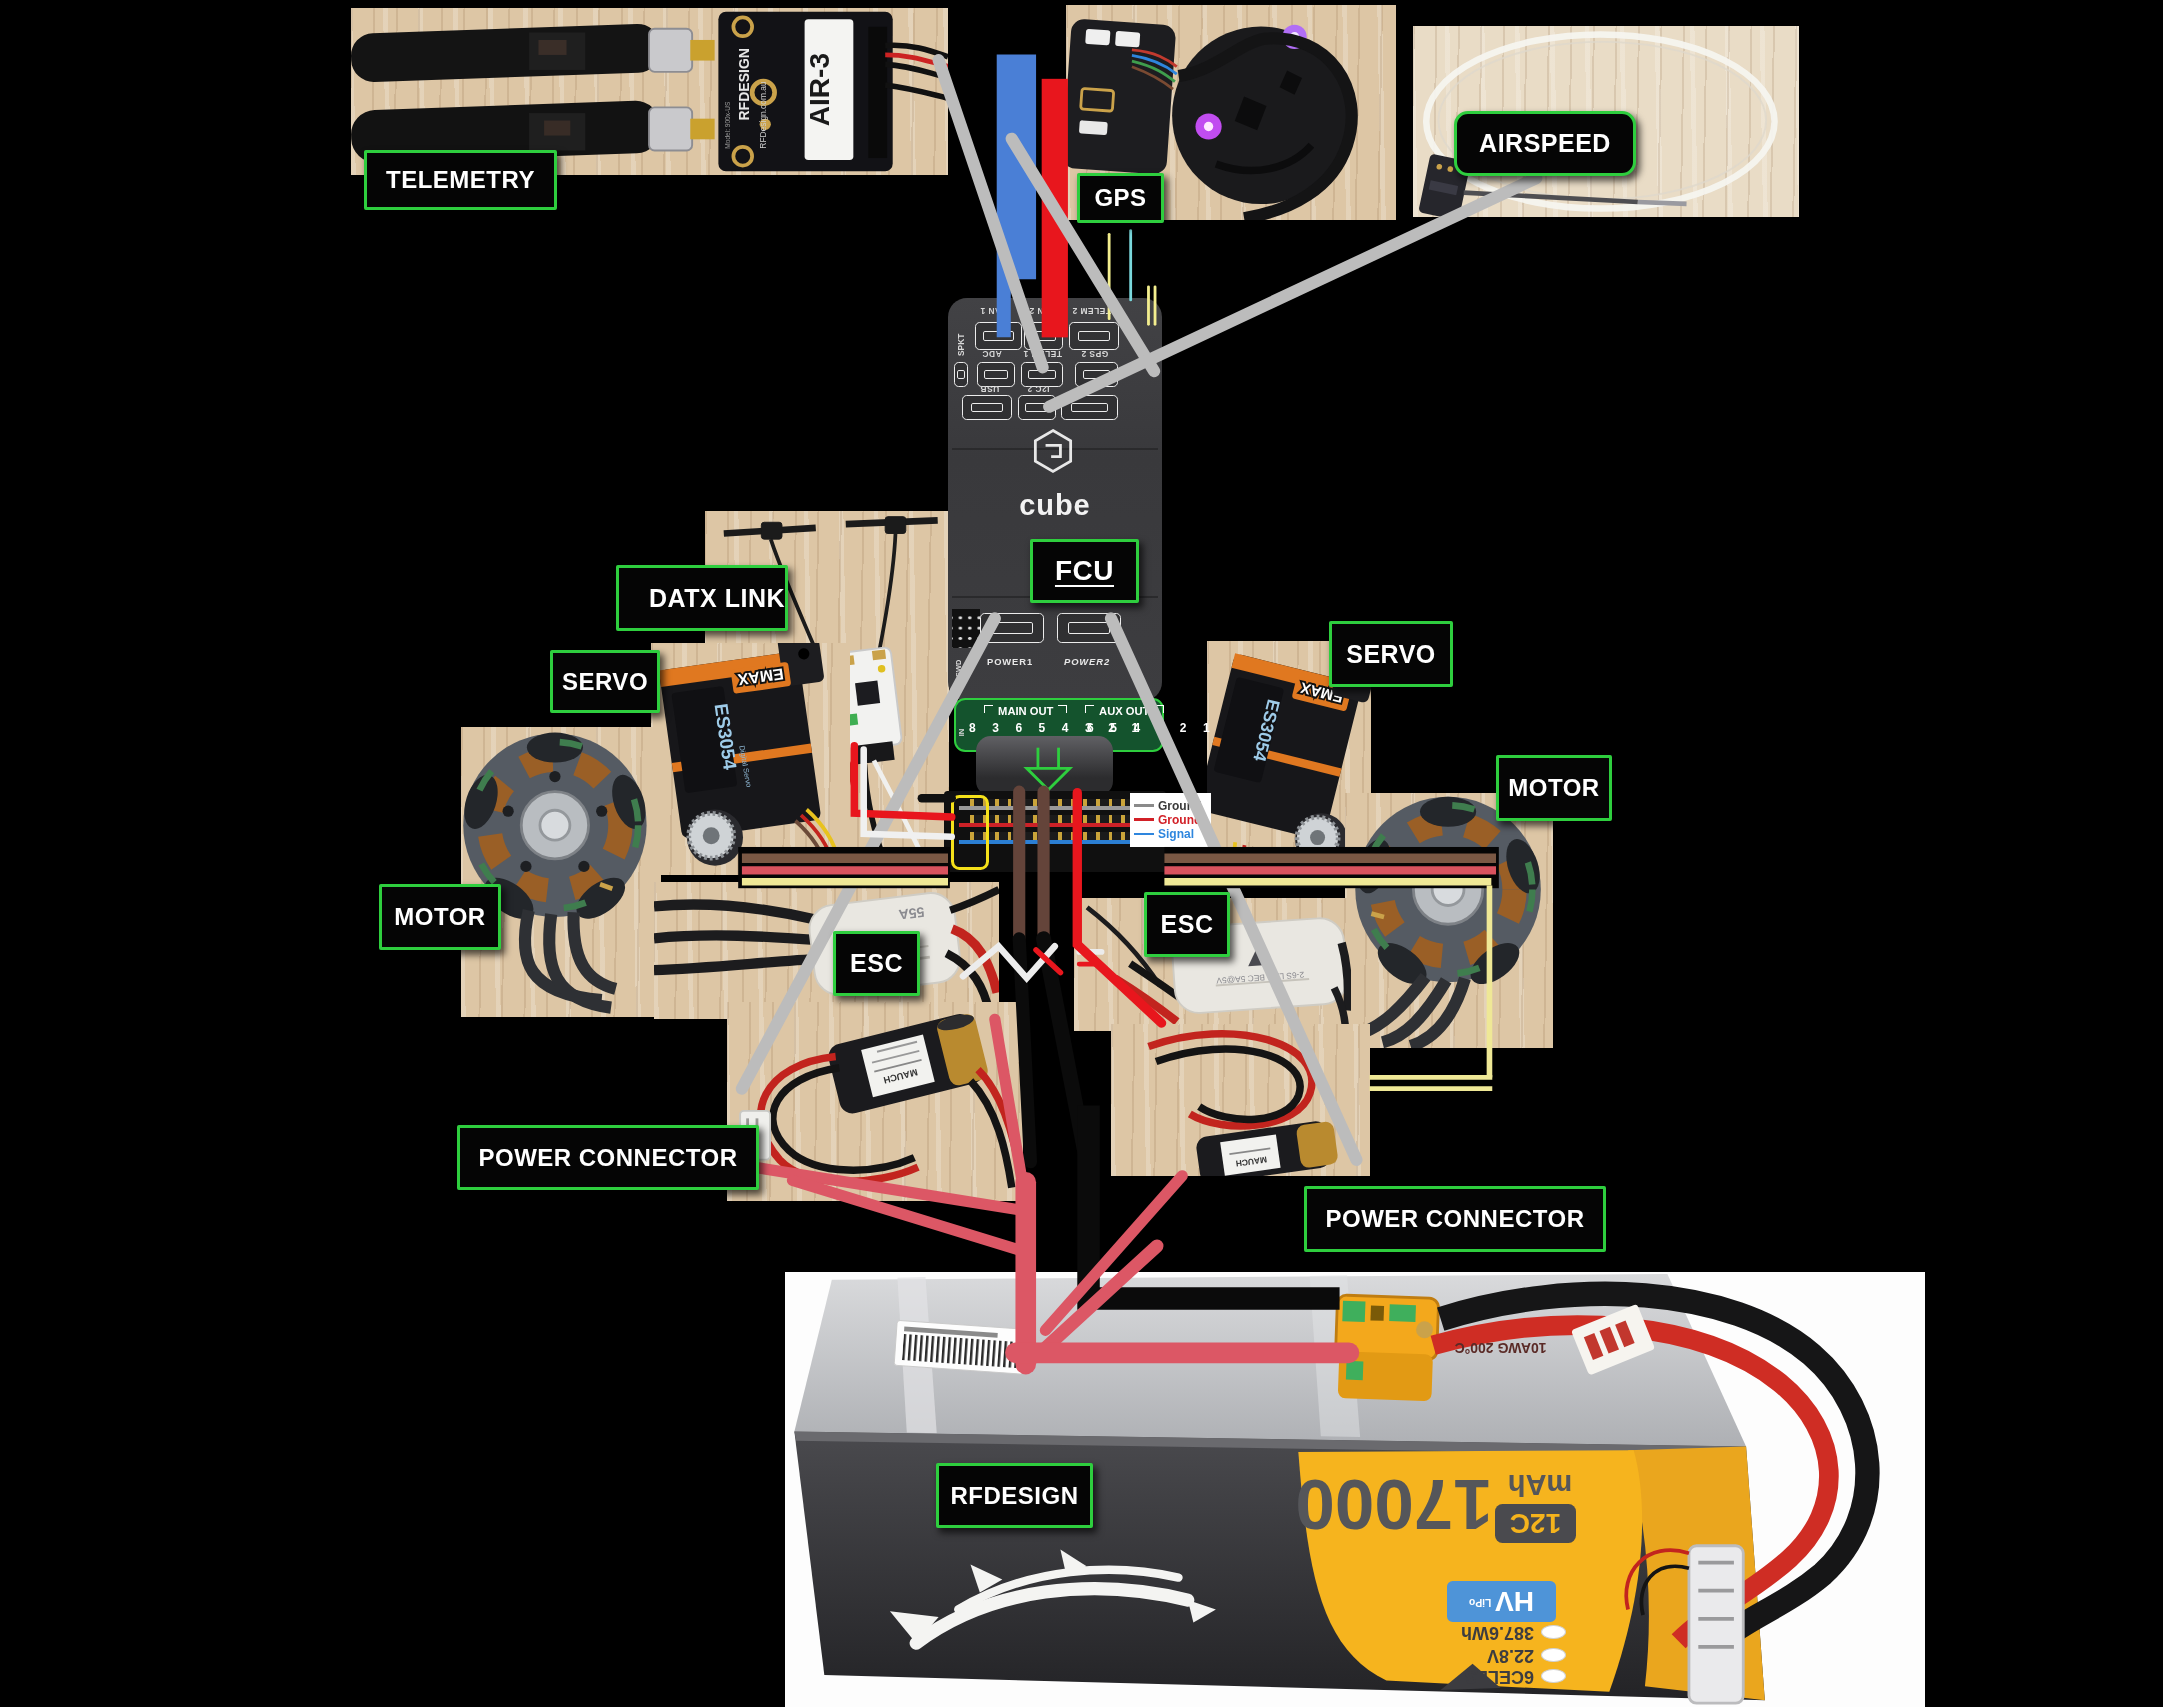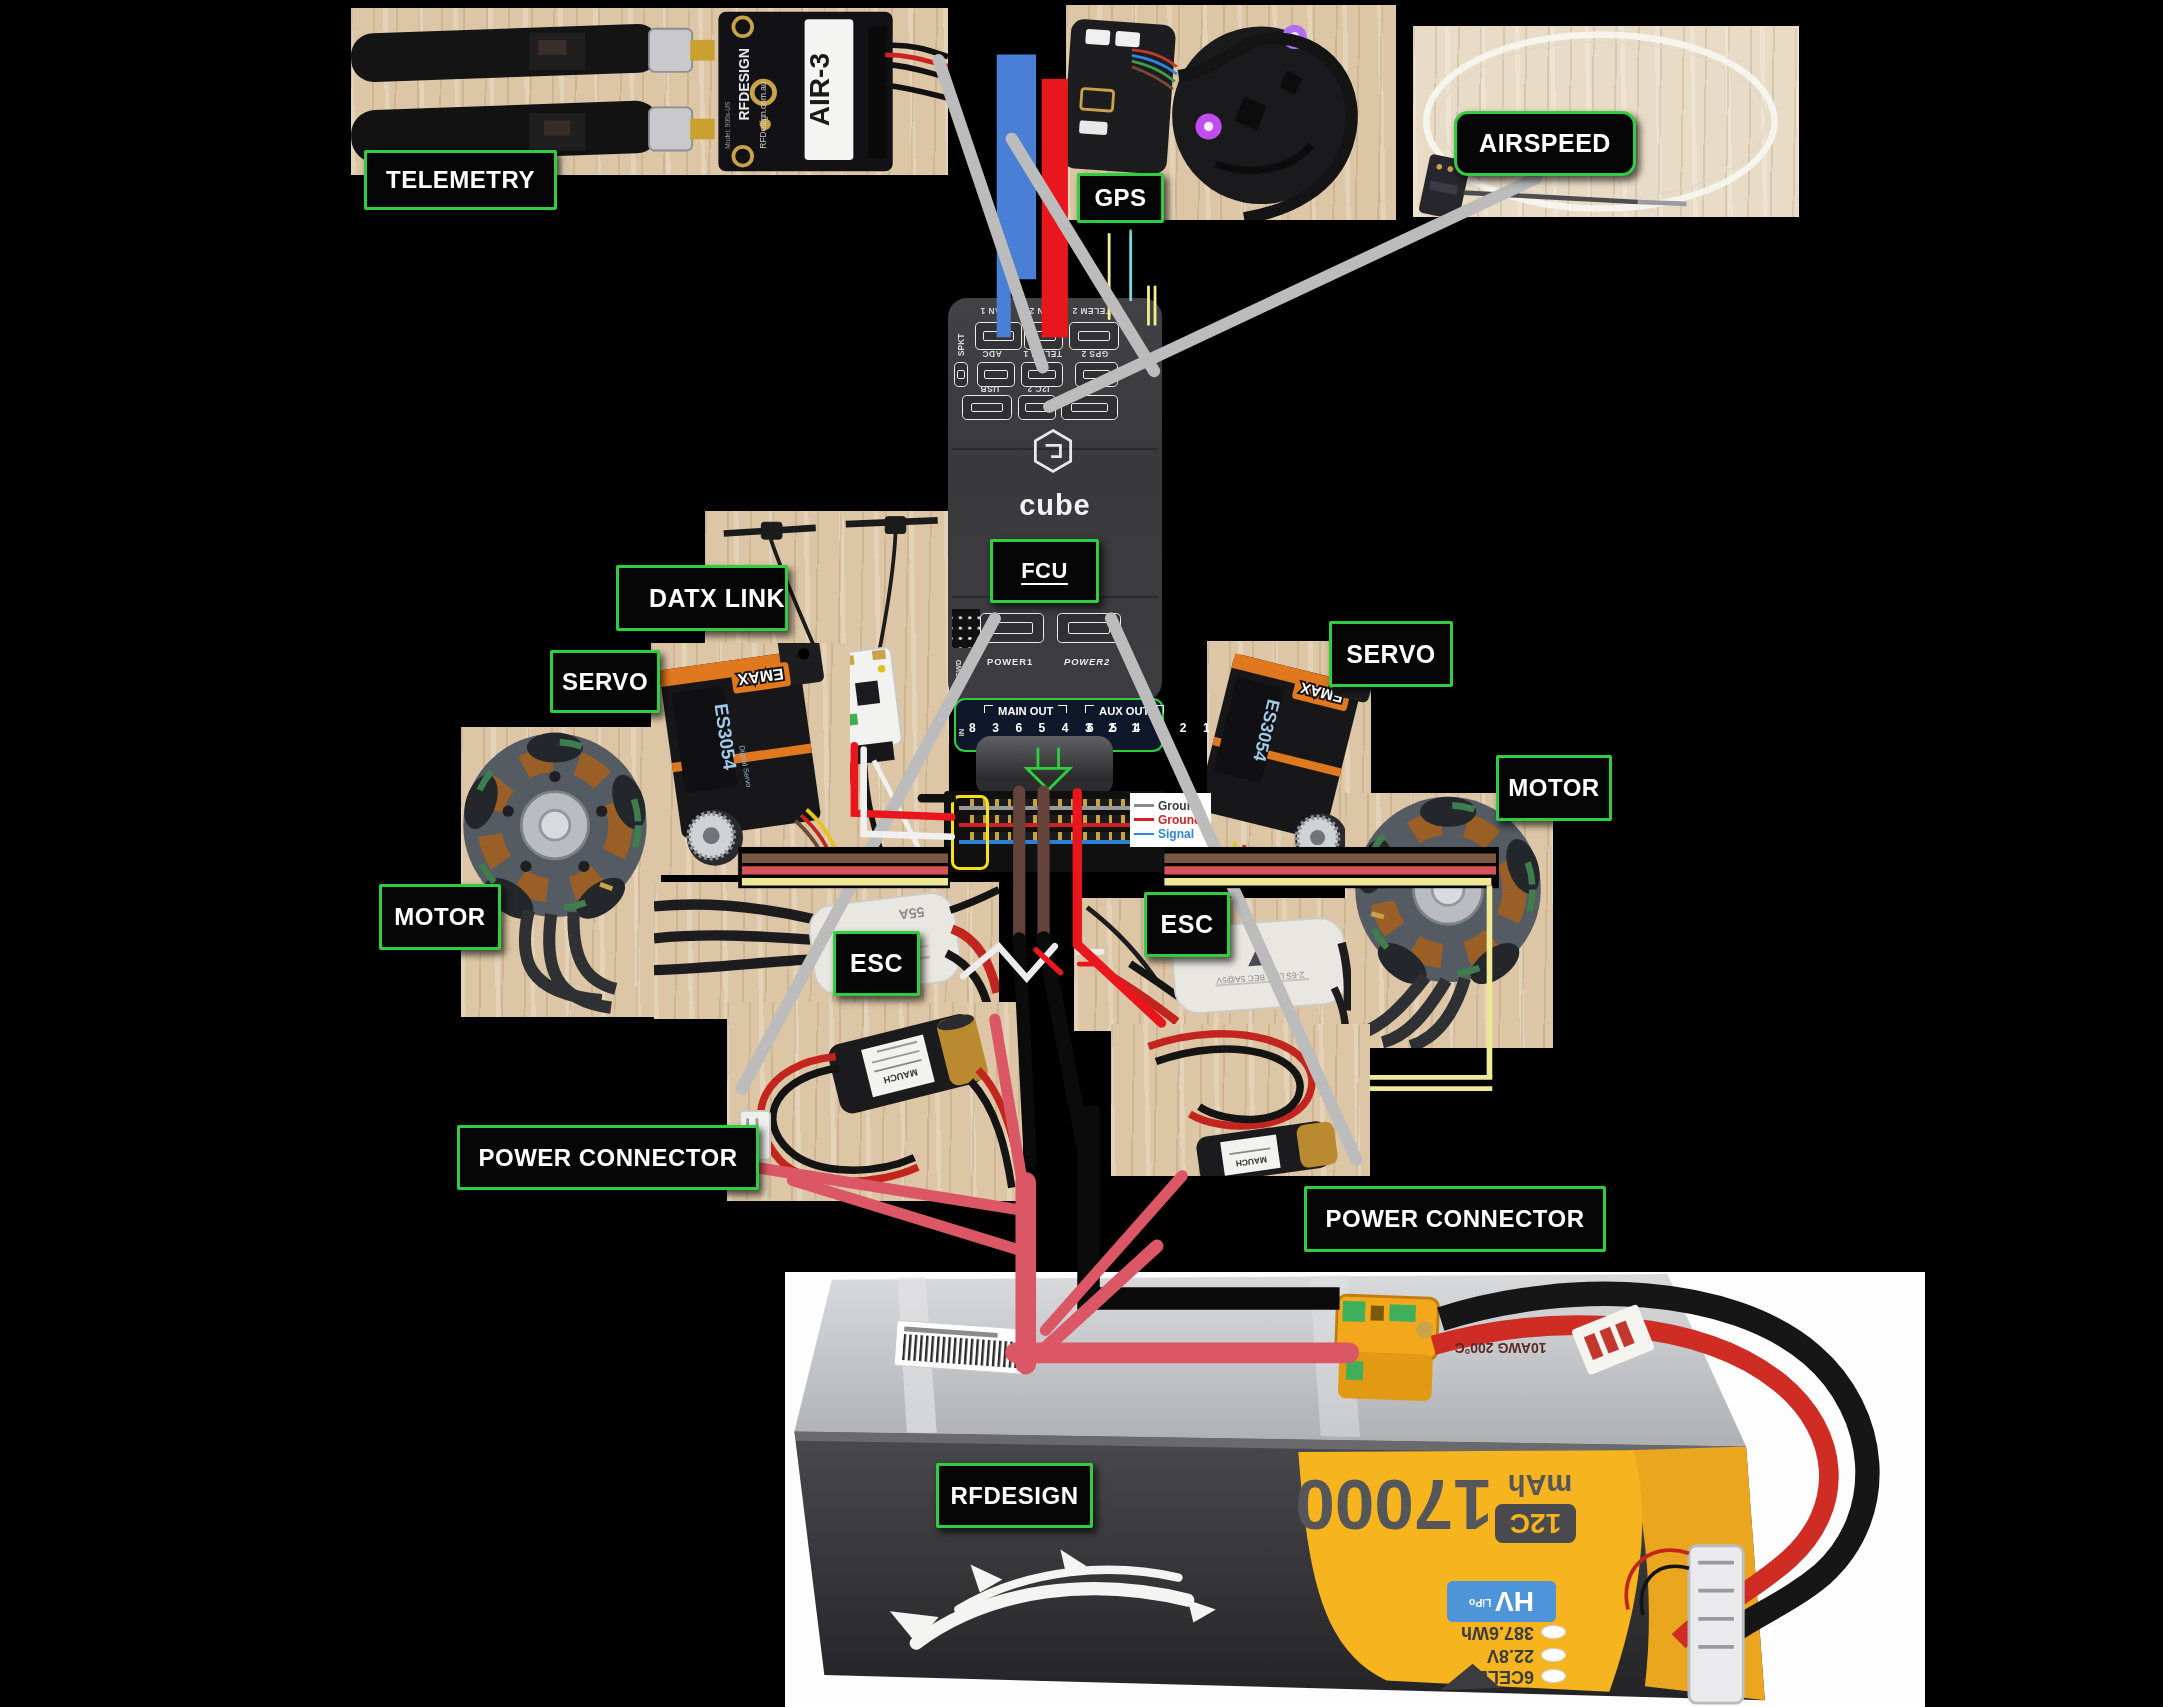--- a/index.html
+++ b/index.html
@@ -11,38 +11,38 @@
       background-image:repeating-linear-gradient(91deg,rgba(130,92,55,.16) 0 1.9px,rgba(0,0,0,0) 1.9px 22.5px),
                        repeating-linear-gradient(89deg,rgba(255,255,255,.22) 0 4.7px,rgba(0,0,0,0) 4.7px 35px);}
   .ph.light{background-color:#e9dcc6;}
   .ph.white{background:#fdfdfd;}
   .ph svg{position:absolute;left:0;top:0;}
   
   .glabel{position:absolute;display:flex;align-items:center;justify-content:center;
           border:3.7px solid #2ece3e;background:#050505;color:#fff;font-weight:bold;
           font-size:24px;letter-spacing:0.5px;border-radius:1.9px;z-index:40;
           box-shadow:3.7px 4.7px 7.5px rgba(0,0,0,.65);white-space:nowrap;}
-  .glabel.fcu{font-size:22px;text-decoration:underline;text-underline-offset:4.7px;}
+  .glabel.fcu{font-size:28px;text-decoration:underline;text-underline-offset:4.7px;margin-left:40px;}
   
   #cube{position:absolute;left:948px;top:298px;width:214px;height:403px;z-index:20;
         background:linear-gradient(180deg,#424245,#39393c 40%,#3d3d40);border-radius:19px;}
   #cube .seam{position:absolute;left:3.7px;right:3.7px;height:1.9px;background:#2a2a2c;}
   .conn{position:absolute;border:1.9px solid #ececec;border-radius:4.7px;background:rgba(10,10,10,.25);}
   .conn::after{content:"";position:absolute;left:16%;right:16%;top:30%;bottom:30%;
                border:1.9px solid #ececec;border-radius:1.9px;}
   .plabel{position:absolute;color:#d8d8d8;font-size:8.4px;font-weight:bold;letter-spacing:0.5px;
           transform:rotate(180deg);white-space:nowrap;}
   .vlabel{position:absolute;color:#d8d8d8;font-size:8.4px;font-weight:bold;transform:rotate(-90deg);
           transform-origin:left top;white-space:nowrap;}
   .cubebrand{position:absolute;left:0;right:0;top:191px;text-align:center;color:#f2f2f2;
              font-size:29px;font-weight:bold;letter-spacing:0.9px;}
   .pwrlabel{position:absolute;color:#e8e8e8;font-size:9.4px;font-weight:bold;letter-spacing:0.9px;}
   
   #mainout{position:absolute;left:954px;top:698px;width:206px;height:50px;z-index:20;
-           border:2.8px solid #2ece3e;border-radius:11.2px;background:#0f172a;color:#fff;}
+           border:2.8px solid #2ece3e;border-radius:11.2px;background:#14532d;color:#fff;}
   #mainout .hdr{position:absolute;top:4.7px;font-size:11.2px;font-weight:bold;white-space:nowrap;}
   #mainout .pins{position:absolute;top:20.6px;font-size:12px;font-weight:bold;letter-spacing:6.6px;white-space:nowrap;}
   .brk{display:inline-block;width:8.4px;height:6.6px;vertical-align:1.9px;}
   .brk.l{border-top:1.9px solid #fff;border-left:1.9px solid #fff;margin-right:4.7px;}
   .brk.r{border-top:1.9px solid #fff;border-right:1.9px solid #fff;margin-left:4.7px;}
   #mainout .rssi{position:absolute;left:1.9px;top:28px;font-size:7.5px;font-weight:bold;
                  transform:rotate(-90deg);color:#ddd;}
   
   #cblock{position:absolute;left:976px;top:736px;width:137px;height:60px;z-index:20;
           border-radius:15px;background:linear-gradient(180deg,#606064,#2c2c2e 70%);}

